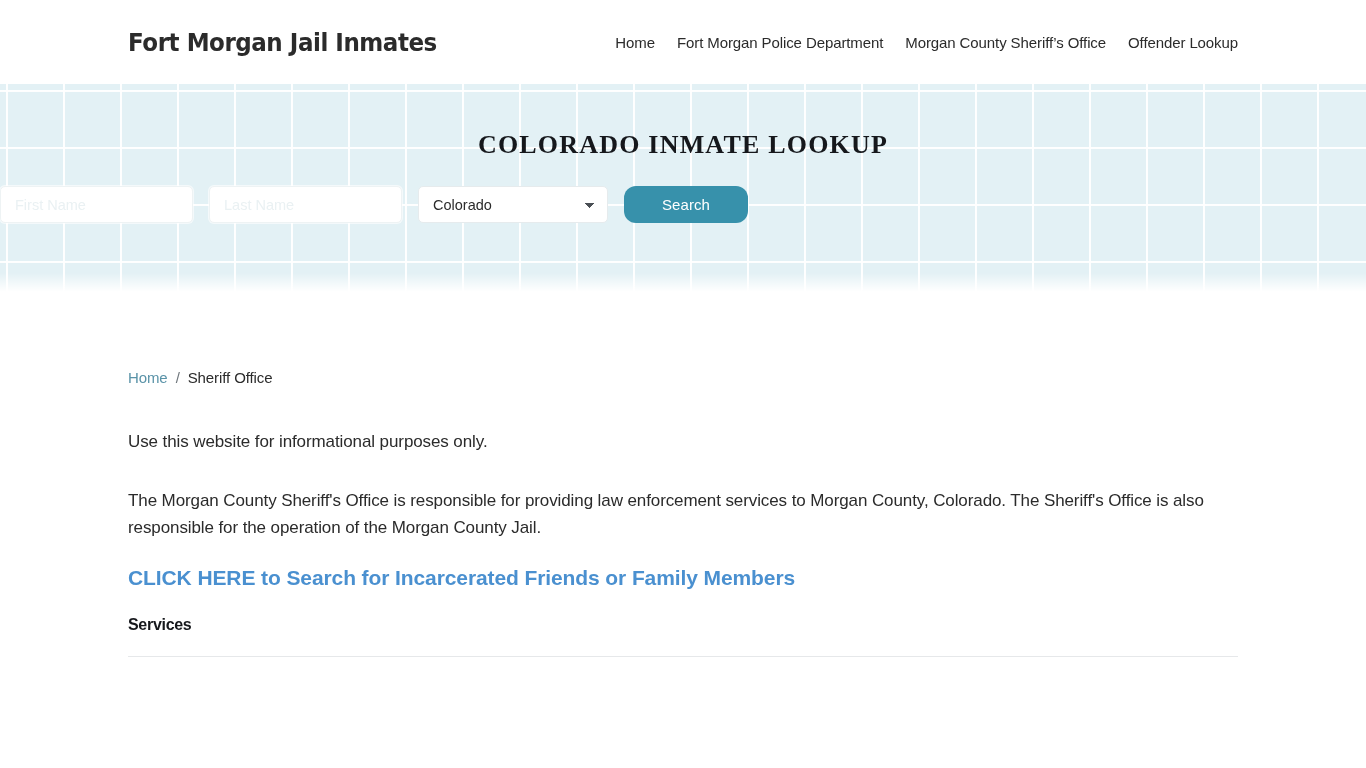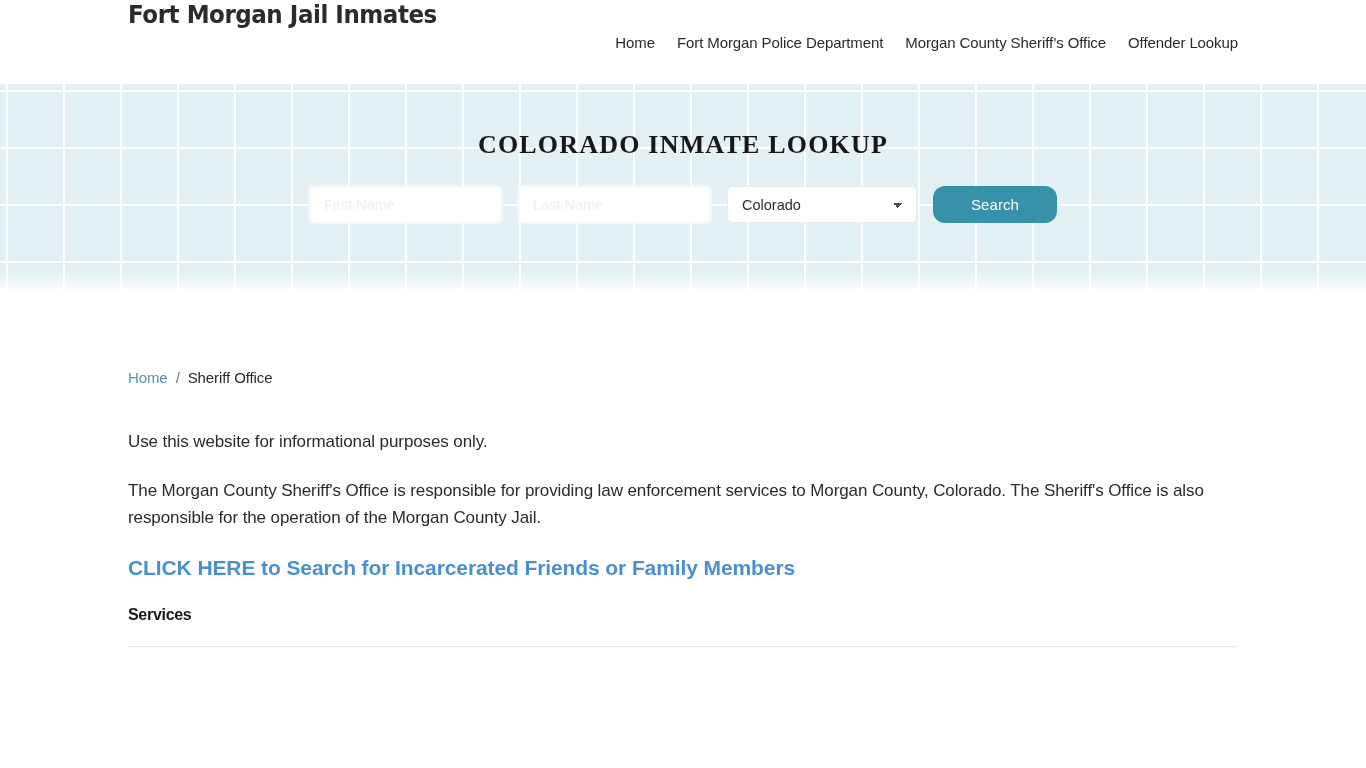--- a/index.html
+++ b/index.html
@@ -15,20 +15,21 @@
     font-family: "Liberation Sans", sans-serif;
     color: #2b2b2b;
     -webkit-font-smoothing: antialiased;
   }
 
   
   .site-header {
     height: 84px;
     background: #ffffff;
     display: flex;
+    align-items: center;
     padding: 0 128px;
     position: relative;
   }
   .brand {
     font-family: "DejaVu Sans", sans-serif;
     font-weight: bold;
     font-size: 25px;
     letter-spacing: -0.5px;
     color: #2b2b2b;
     text-decoration: none;
@@ -84,21 +85,20 @@
     font-weight: bold;
     font-size: 26px;
     letter-spacing: 1.2px;
     color: #16181c;
     margin: 0;
     text-transform: uppercase;
   }
   .search-form {
     margin-top: 26px;
     display: flex;
-    justify-content: center;
     align-items: center;
     gap: 16px;
   }
   .text-input {
     width: 193px;
     height: 37px;
     border: 1px solid #eef3f4;
     border-radius: 5px;
     background: #ffffff;
     padding: 0 14px;
@@ -183,21 +183,21 @@
   .body-text {
     font-family: "Liberation Sans", sans-serif;
     font-size: 17px;
     line-height: 1.6;
     color: #2b2b2b;
     margin: 0;
     max-width: 1095px;
     letter-spacing: -0.1px;
   }
   .para-1 { margin-top: 42px; }
-  .para-2 { margin-top: 22px; }
+  .para-2 { margin-top: 32px; }
 
   .cta-link {
     display: inline-block;
     margin-top: 24px;
     font-family: "Liberation Sans", sans-serif;
     font-weight: bold;
     font-size: 21px;
     color: #4a90d0;
     text-decoration: none;
     letter-spacing: -0.1px;

